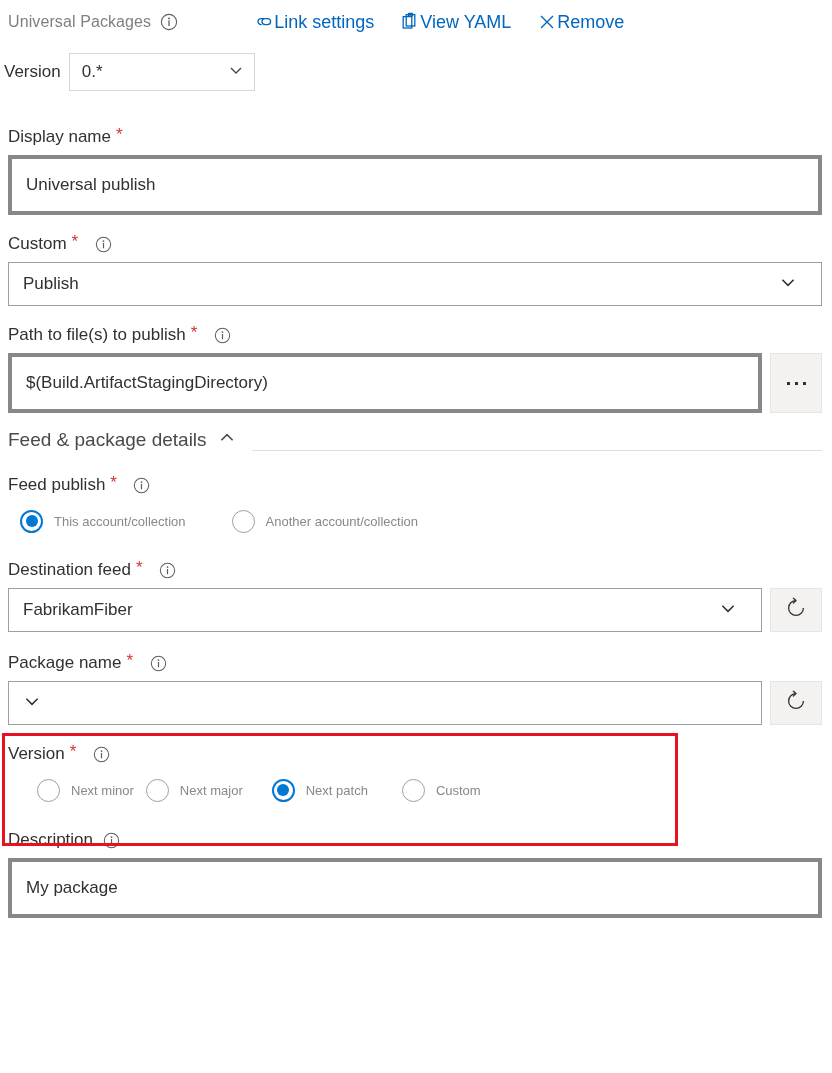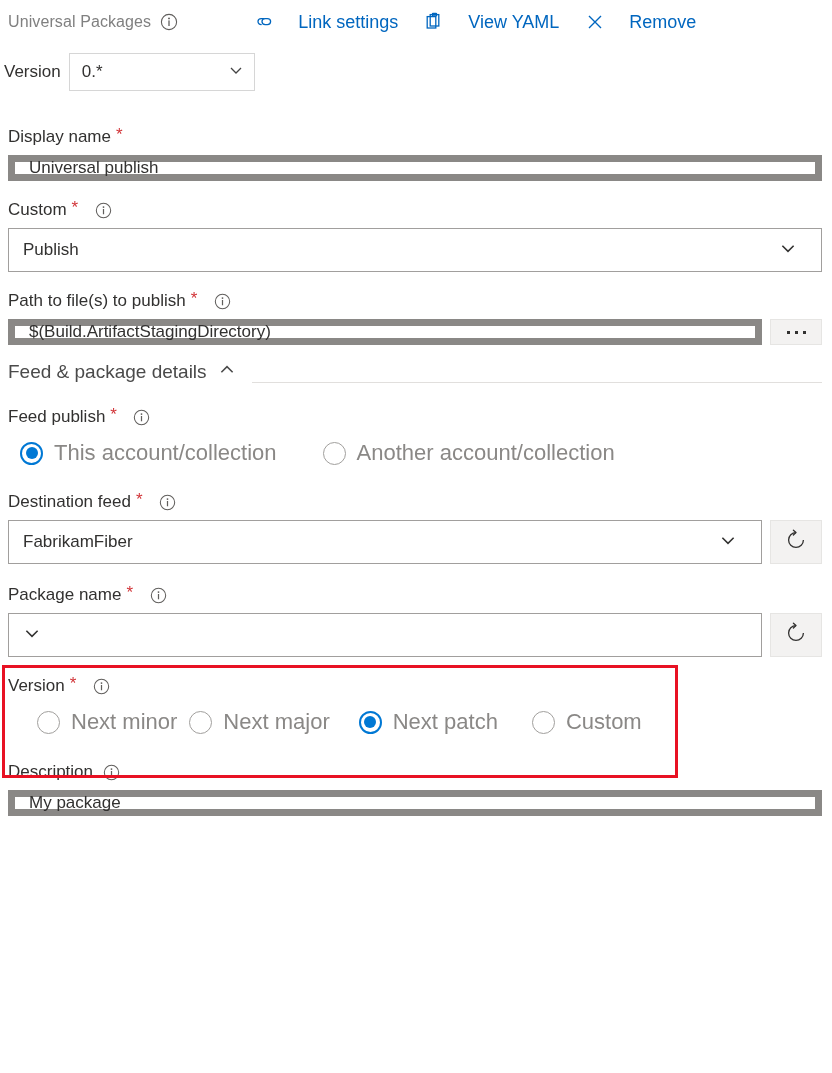--- a/index.html
+++ b/index.html
@@ -41,21 +41,21 @@
 
   .header-actions {
     display: flex;
     align-items: center;
     margin-left: 76px;
     gap: 26px;
   }
   .hdr-action {
     display: flex;
     align-items: center;
-    gap: 24px;
+    gap: 0;
     color: #0066bf;
     font-size: 18px;
     cursor: pointer;
     white-space: nowrap;
   }
   .hdr-action svg { display: block; flex: 0 0 auto; }
 
   
   .version-row {
     display: flex;
@@ -102,22 +102,22 @@
     line-height: 12px;
     align-self: flex-start;
     margin-top: 2px;
   }
   .field-label .info-icon { margin-left: 16px; }
 
   .input-row { display: flex; align-items: stretch; gap: 8px; }
 
   .text-input {
     flex: 1;
-    height: 26px;
-    border: 7px solid #a21caf;
+    height: 60px;
+    border: 4px solid #a21caf;
     background: #fff;
     font-size: 17px;
     color: #323130;
     padding: 0 14px;
     font-family: "Liberation Sans", sans-serif;
     outline: none;
     display: flex;
     align-items: center;
   }
   .text-input.strong { border-color: #8a8886; }
@@ -206,21 +206,21 @@
     content: "";
     position: absolute;
     left: 50%; top: 50%;
     transform: translate(-50%, -50%);
     width: 12px; height: 12px;
     border-radius: 50%;
     background: #0078d4;
   }
   .radio-label {
     margin-left: 11px;
-    font-size: 22px;
+    font-size: 13px;
     color: #8a8886;
     white-space: nowrap;
   }
 
   
   .highlight-wrap {
     position: relative;
     margin-top: 16px;
   }
   .highlight-box {

